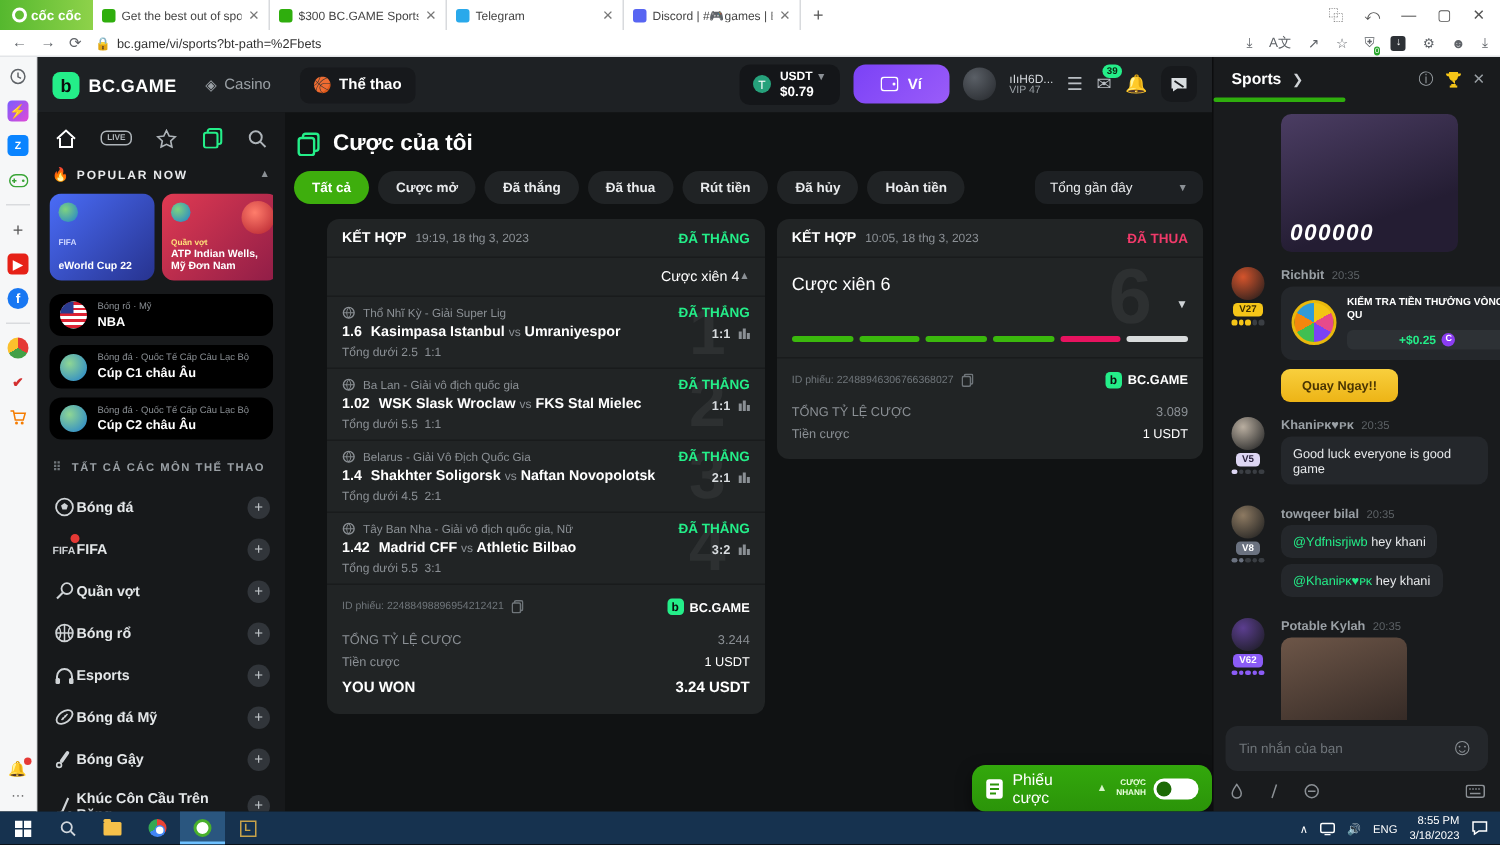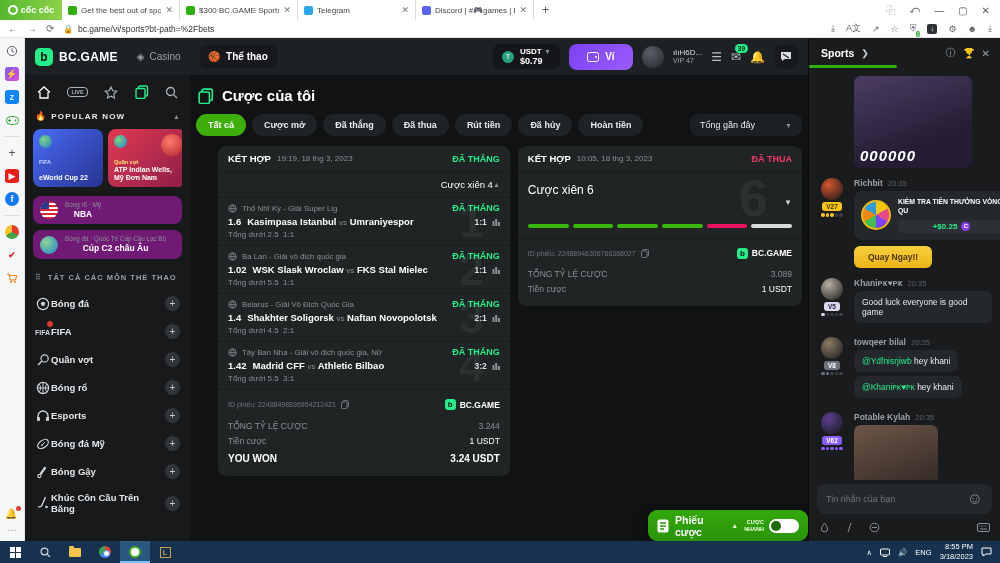--- a/index.html
+++ b/index.html
@@ -88,22 +88,22 @@
   .pcard { flex:none; width:70px; height:58px; border-radius:8px; position:relative; overflow:hidden; padding:5px; }
   .pcard .globe { position:absolute; top:6px; left:6px; width:13px; height:13px; border-radius:50%;
     background:radial-gradient(circle at 35% 35%,#7fd37f,#1f7fd0); }
   .pcard .tag { position:absolute; left:6px; bottom:22px; font-size:5.5px; color:#ffe27a; font-weight:bold; }
   .pcard .pt { position:absolute; left:6px; bottom:4px; right:4px; font-size:7px; font-weight:bold; color:#fff; line-height:1.25; }
   .pcard.c1 { background:linear-gradient(135deg,#4a6cf7,#27338f); }
   .pcard.c1 .tag { color:#cdd6ff; }
   .pcard.c2 { width:78px; background:linear-gradient(135deg,#e03a52,#8f1d47); }
   .pcard .mascot { position:absolute; right:3px; top:5px; width:22px; height:22px; border-radius:50%;
     background:radial-gradient(circle at 40% 35%,#ff7d6b,#b3202e); }
-  .ev-row { background:#701a75; border-radius:8px; display:flex; align-items:center; gap:7px;
-    padding:5px 7px; margin-bottom:6px;text-align:center; }
+  .ev-row { background:#000000; border-radius:8px; display:flex; align-items:center; gap:7px;
+    padding:5px 7px; margin-bottom:6px; }
   .ev-ic { width:18px; height:18px; border-radius:50%; flex:none; }
   .ev-ic.usa { background:repeating-linear-gradient(#d23 0 2px, #fff 2px 4px); position:relative; overflow:hidden; }
   .ev-ic.usa::after { content:""; position:absolute; left:0; top:0; width:9px; height:8px; background:#2a3b8f; }
   .ev-ic.globe { background:radial-gradient(circle at 35% 35%,#8fd694,#1f7fd0); }
   .ev-lines { line-height:1.25; overflow:hidden; }
   .ev-cat { color:#8b9095; font-size:6.3px; white-space:nowrap; }
   .ev-name { color:#fff; font-size:8.5px; font-weight:bold; white-space:nowrap; }
   .allsports { display:flex; align-items:center; gap:6px; color:#9aa0a5; font-size:7.5px; font-weight:bold;
     letter-spacing:1px; padding:8px 2px 8px 2px; }
   .grid-glyph { color:#6f757a; font-size:8px; }
@@ -157,21 +157,21 @@
   .collapsed-body { position:relative; padding:8px 10px 10px 10px; border-bottom:1px solid #191b1c; }
   .collapsed-body .nm { color:#fff; font-size:12px; }
   .collapsed-body .wm6 { position:absolute; right:34px; top:0px; font-size:52px; font-weight:bold; color:#2d3031; line-height:1; }
   .collapsed-body .car { position:absolute; right:10px; top:26px; color:#cfd3d6; font-size:8px; }
   .prog { display:flex; gap:4px; margin-top:26px; }
   .prog span { height:3.5px; flex:1; border-radius:2px; }
 
   .betslip-btn { position:absolute; left:648px; top:510px; width:160px; height:31px;
     background:linear-gradient(180deg,#33a80c,#2b9409); border-radius:9px; display:flex; align-items:center;
     padding:0 9px; gap:6px; box-shadow:0 4px 10px rgba(0,0,0,.5); }
-  .bs-label { color:#fff; font-size:10.5px; font-weight:bold; }
+  .bs-label { color:#fff; font-size:10.5px; font-weight:normal; }
   .bs-caret { color:#d7f5c8; font-size:7px; }
   .bs-right { margin-left:auto; display:flex; align-items:center; gap:5px; }
   .bs-quick { color:#eaffdf; font-size:5.5px; font-weight:bold; text-align:right; line-height:1.2; }
   .toggle { width:30px; height:14px; background:#fff; border-radius:8px; position:relative; }
   .toggle::after { content:""; position:absolute; left:2px; top:2px; width:10px; height:10px;
     border-radius:50%; background:#1d6a06; }
 
   
   .chat { position:absolute; left:808px; top:38px; width:192px; height:503px; background:#191b1d;
     border-left:1px solid #0c0d0e; display:flex; flex-direction:column; }
@@ -431,20 +431,27 @@
     <span class="ev-ic usa"></span>
     <span class="ev-lines">
       <div class="ev-cat">Bóng rổ · Mỹ</div>
       <div class="ev-name">NBA</div>
     </span>
   </div>
   <div class="ev-row">
     <span class="ev-ic globe"></span>
     <span class="ev-lines">
       <div class="ev-cat">Bóng đá · Quốc Tế Cấp Câu Lạc Bộ</div>
+      <div class="ev-name">Cúp C1 châu Âu</div>
+    </span>
+  </div>
+  <div class="ev-row">
+    <span class="ev-ic globe"></span>
+    <span class="ev-lines">
+      <div class="ev-cat">Bóng đá · Quốc Tế Cấp Câu Lạc Bộ</div>
       <div class="ev-name">Cúp C2 châu Âu</div>
     </span>
   </div>
       </div>
     <div class="allsports">
       <span class="grid-glyph">⠿</span>
       <span>TẤT CẢ CÁC MÔN THỂ THAO</span>
     </div>
     <div id="sportRows">
   <div class="sport-row">

